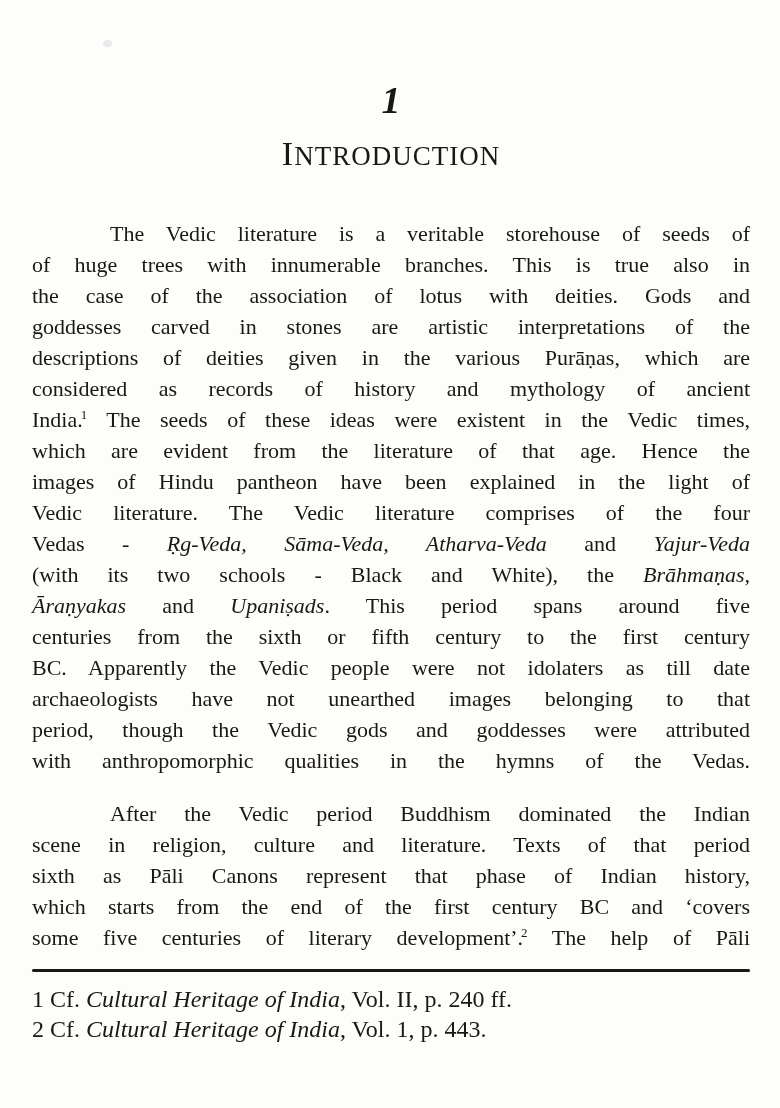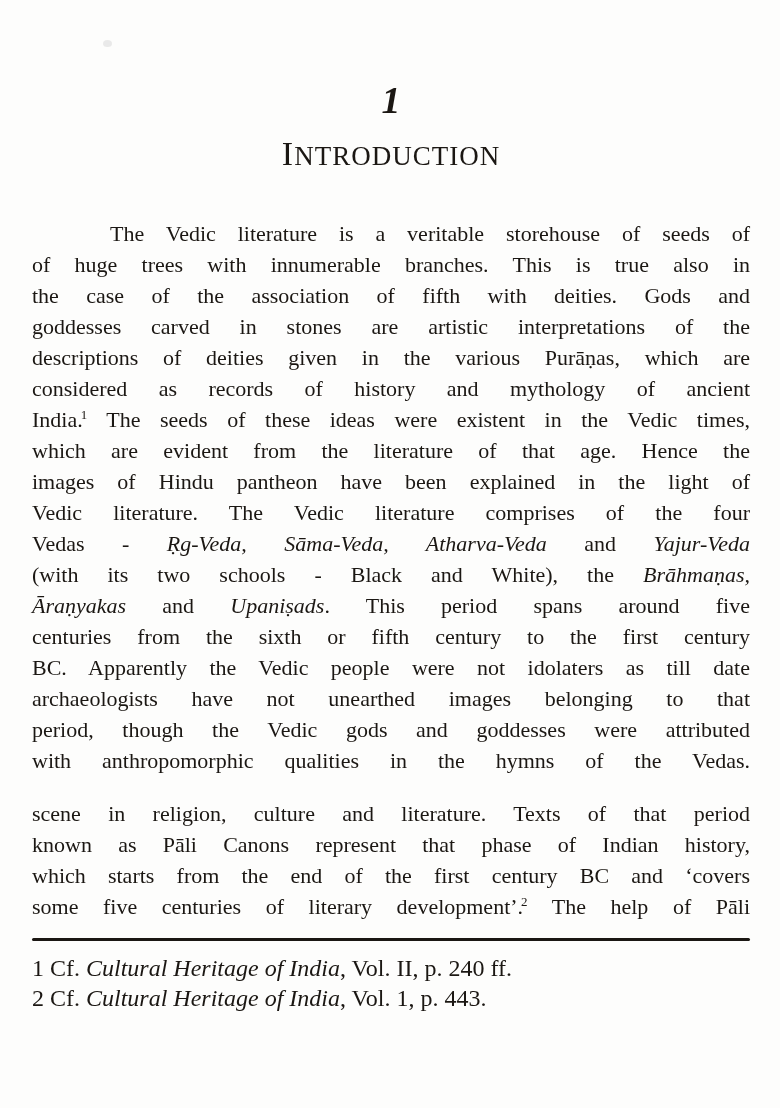--- a/index.html
+++ b/index.html
@@ -95,40 +95,41 @@
 <body style="--ink: #1b1713; --paper: #fdfdfc;">
 
 <div class="page">
   <div class="scan-speck"></div>
   <div class="chapter-number">1</div>
   <div class="page-title">Introduction</div>
   <div class="body-text">
       <div class="paragraph">
         <div class="line indent">The Vedic literature is a veritable storehouse of seeds of</div>
         <div class="line">of huge trees with innumerable branches. This is true also in</div>
-        <div class="line">the case of the association of fifth with deities. Gods and</div>
+        <div class="line">the case of the association of lotus with deities. Gods and</div>
         <div class="line">goddesses carved in stones are artistic interpretations of the</div>
         <div class="line">descriptions of deities given in the various Purāṇas, which are</div>
         <div class="line">considered as records of history and mythology of ancient</div>
         <div class="line">India.<sup>1</sup> The seeds of these ideas were existent in the Vedic times,</div>
         <div class="line">which are evident from the literature of that age. Hence the</div>
         <div class="line">images of Hindu pantheon have been explained in the light of</div>
         <div class="line">Vedic literature. The Vedic literature comprises of the four</div>
         <div class="line">Vedas - <em>Ṛg-Veda, Sāma-Veda, Atharva-Veda</em> and <em>Yajur-Veda</em></div>
         <div class="line">(with its two schools - Black and White), the <em>Brāhmaṇas,</em></div>
         <div class="line"><em>Āraṇyakas</em> and <em>Upaniṣads</em>. This period spans around five</div>
         <div class="line">centuries from the sixth or fifth century to the first century</div>
         <div class="line">BC. Apparently the Vedic people were not idolaters as till date</div>
         <div class="line">archaeologists have not unearthed images belonging to that</div>
         <div class="line">period, though the Vedic gods and goddesses were attributed</div>
         <div class="line">with anthropomorphic qualities in the hymns of the Vedas.</div>
       </div>
       <div class="paragraph">
+        <div class="line indent">After the Vedic period Buddhism dominated the Indian</div>
         <div class="line">scene in religion, culture and literature. Texts of that period</div>
-        <div class="line">known as Pāli Canons represent that phase of Indian history,</div>
+        <div class="line">sixth as Pāli Canons represent that phase of Indian history,</div>
         <div class="line">which starts from the end of the first century BC and ‘covers</div>
         <div class="line">some five centuries of literary development’.<sup>2</sup> The help of Pāli</div>
       </div>
     </div>
   <div class="footnote-rule"></div>
   <div class="footnotes">
       <div class="footnote">1 Cf. <em>Cultural Heritage of India</em>, Vol. II, p. 240 ff.</div>
       <div class="footnote">2 Cf. <em>Cultural Heritage of India</em>, Vol. 1, p. 443.</div>
     </div>
 </div>

